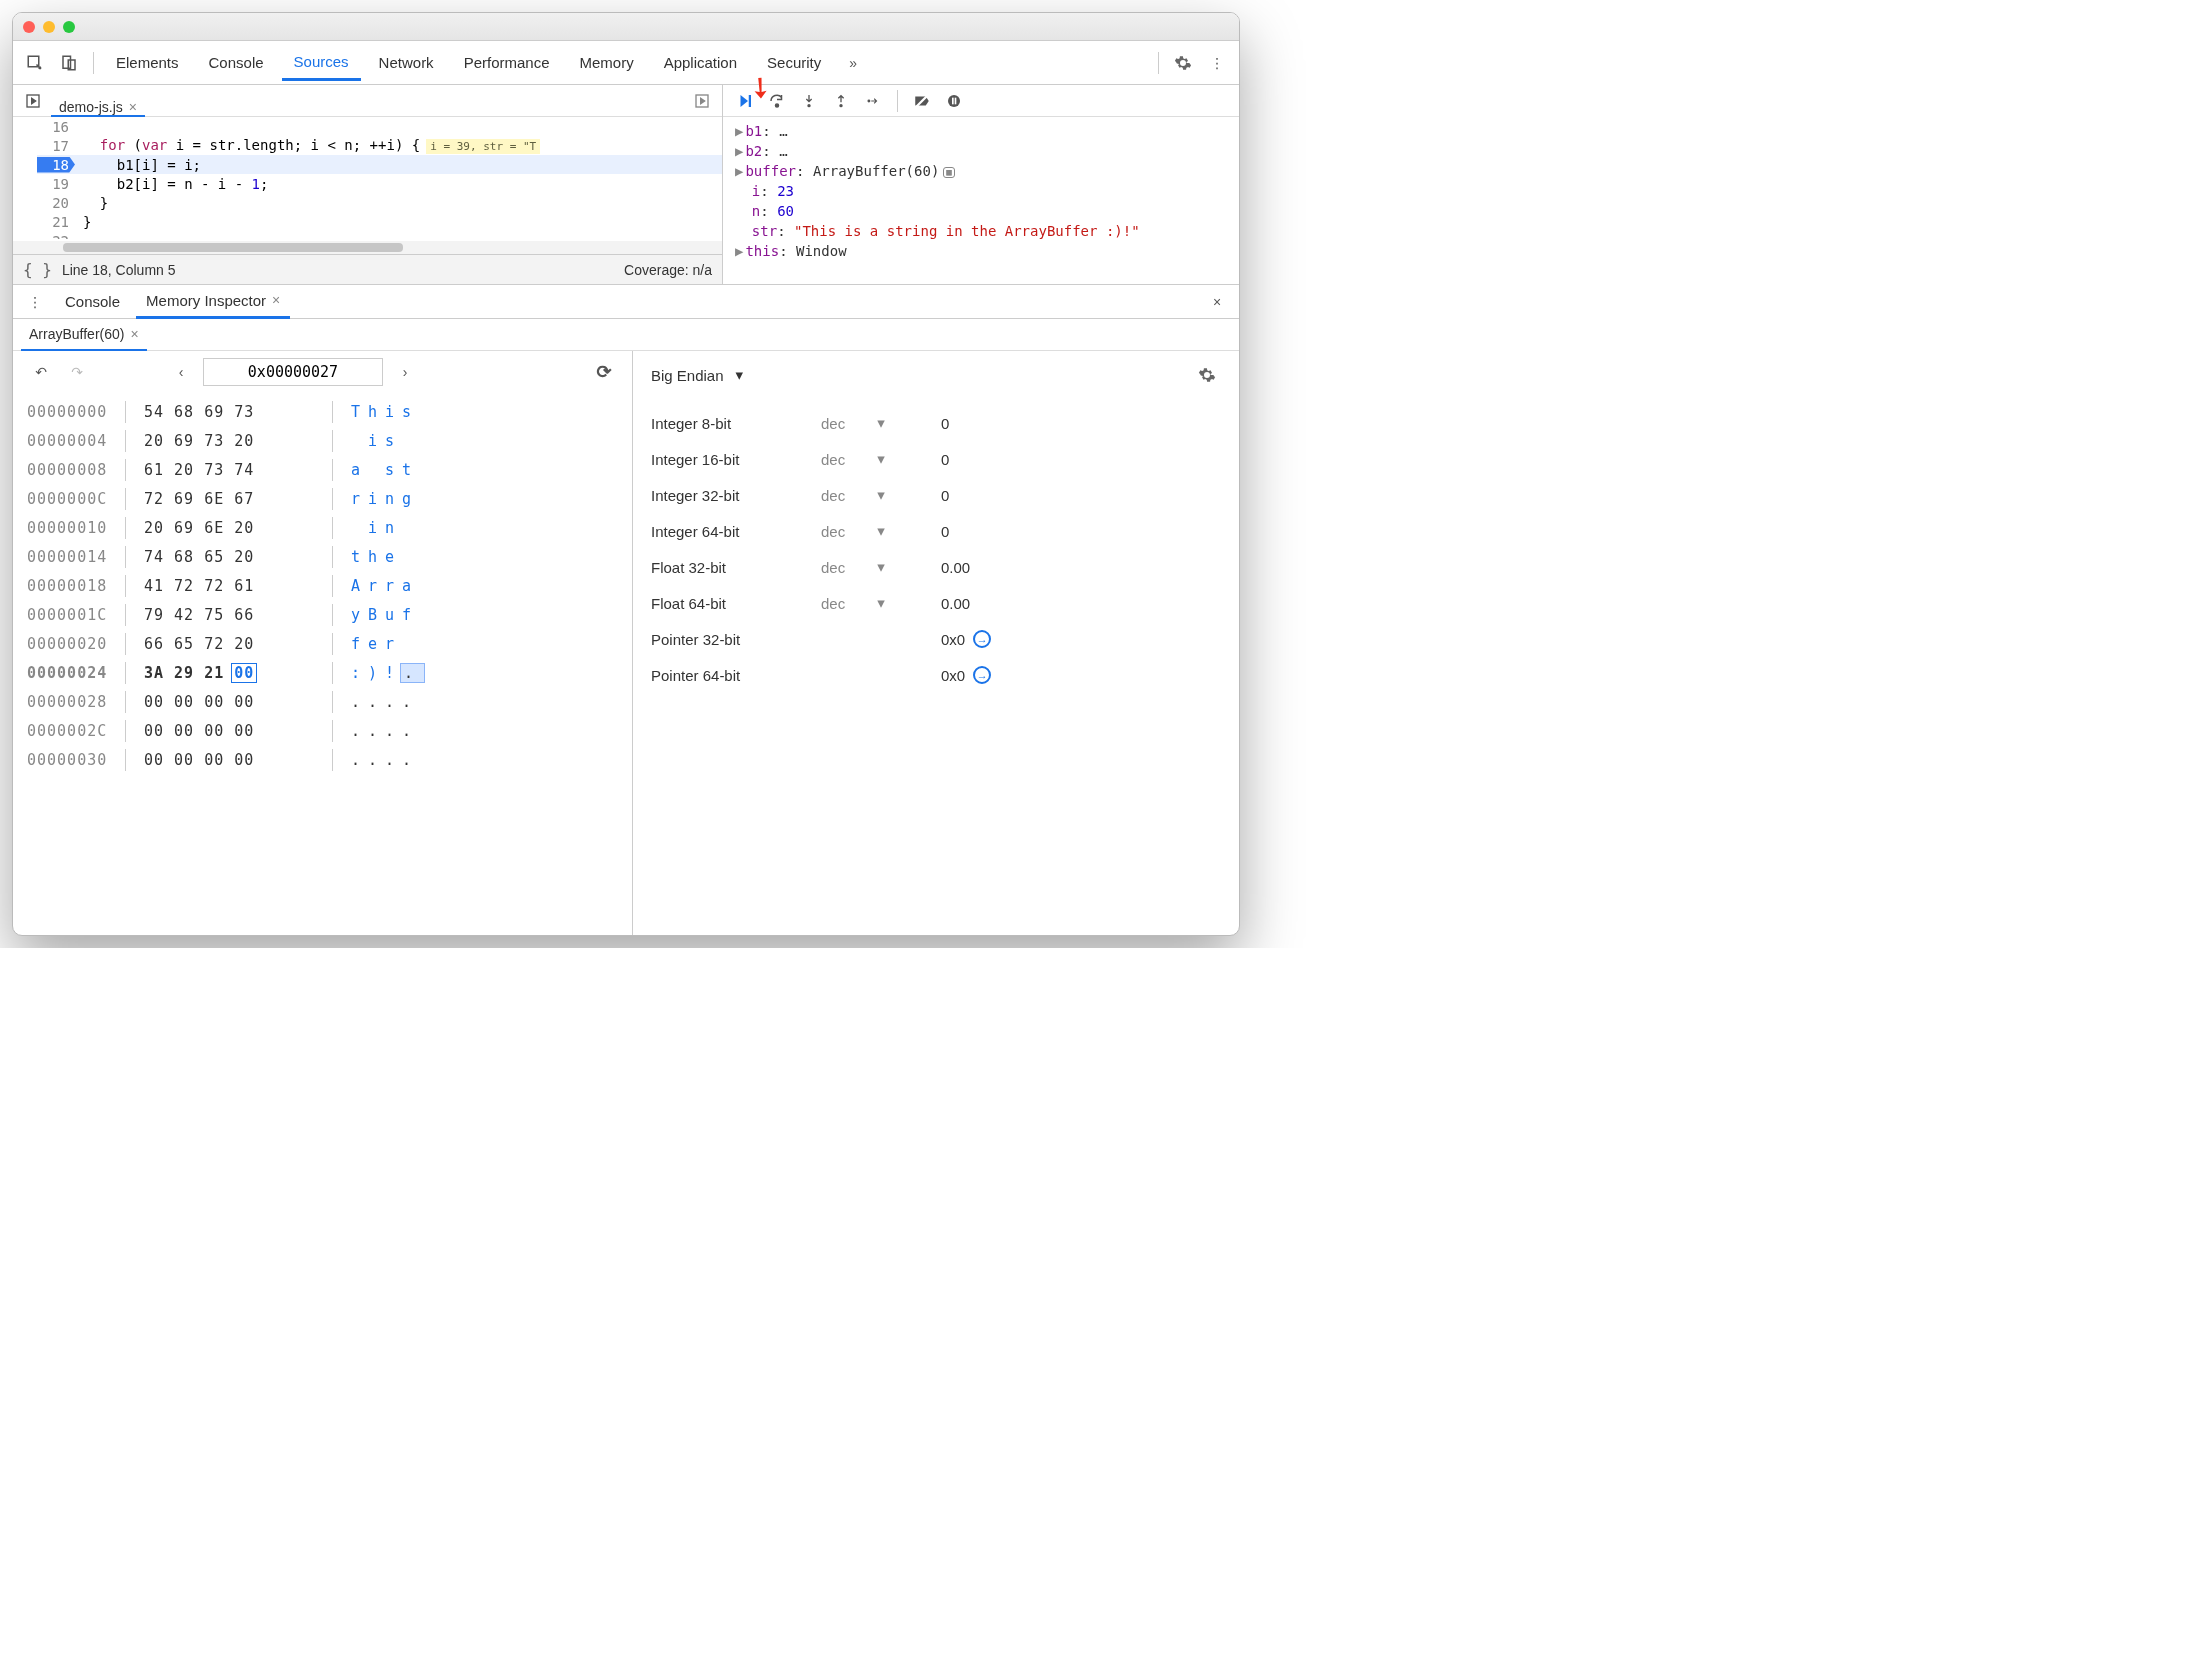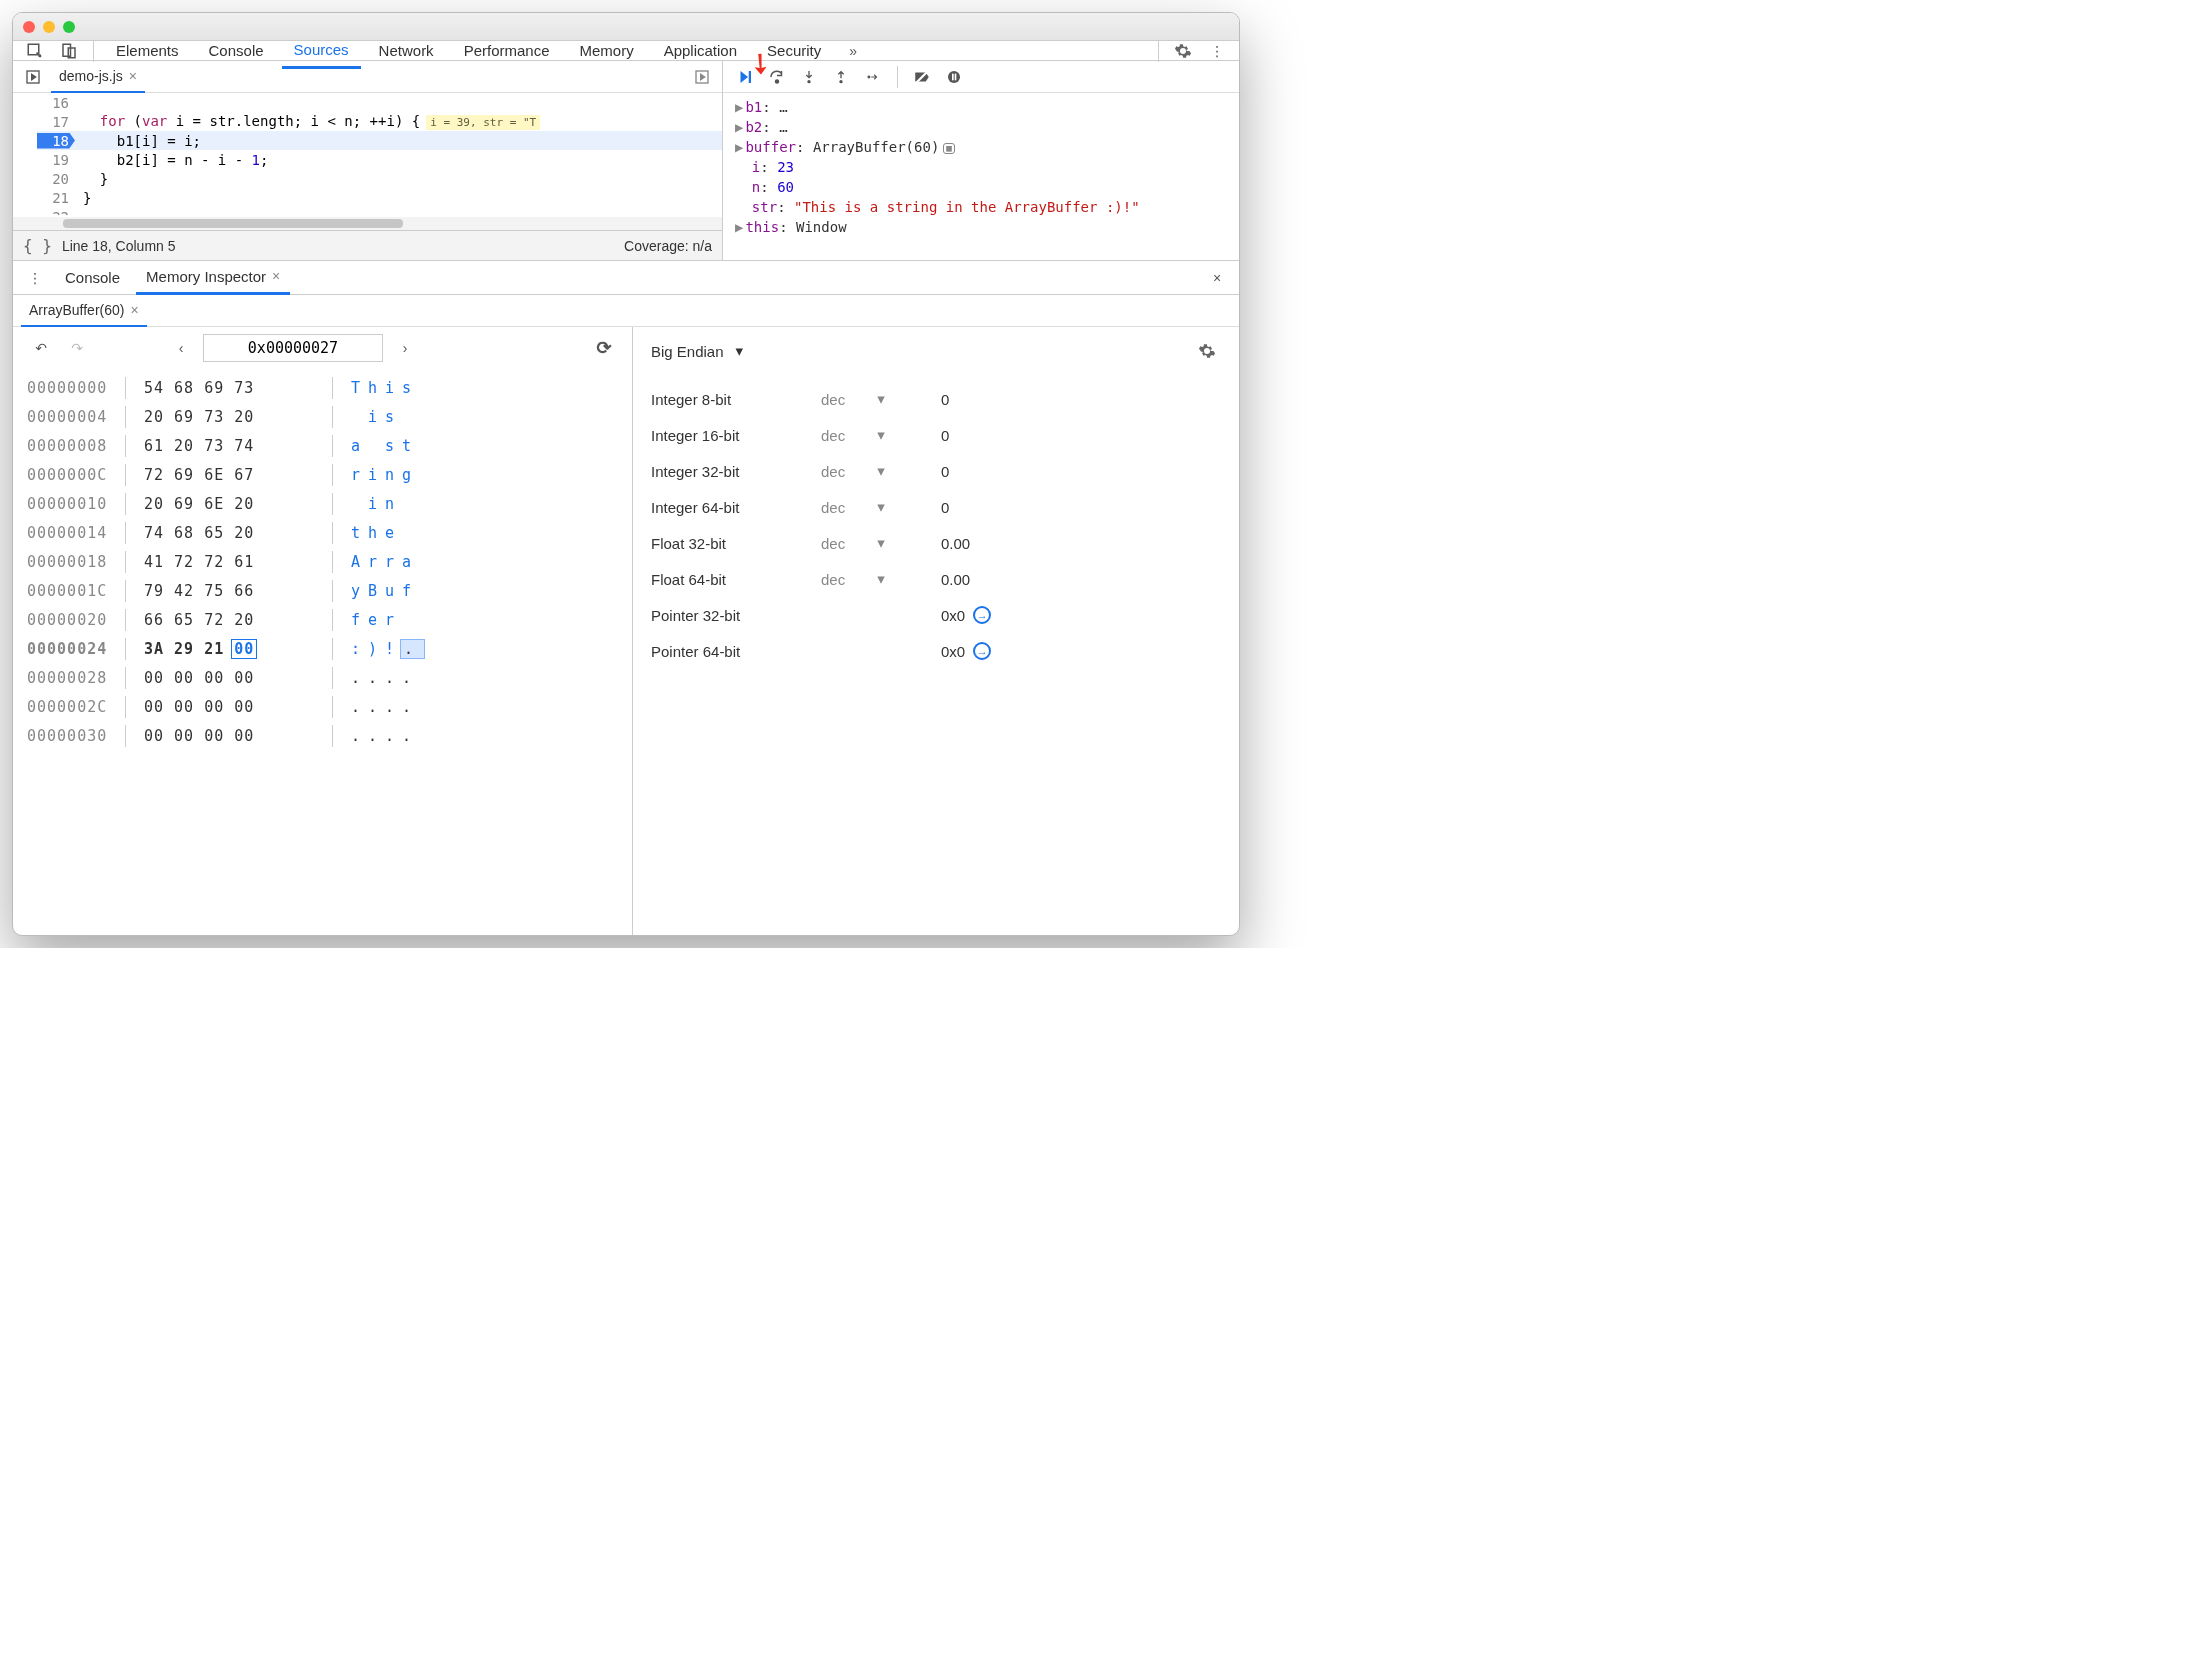--- a/index.html
+++ b/index.html
@@ -3,30 +3,30 @@
 <meta charset="utf-8">
 <style>
 * { box-sizing: border-box; margin: 0; padding: 0; }
 body { font-family: -apple-system, "Helvetica Neue", Arial, sans-serif; background: #fff; font-size: 14px; }
 .window { width: 1228px; height: 924px; margin: 12px; border: 1px solid #bbb; border-radius: 10px; overflow: hidden; box-shadow: 0 25px 60px rgba(0,0,0,0.35); background: #fff; display: flex; flex-direction: column; }
 .titlebar { height: 28px; background: linear-gradient(#f0f0f0,#e5e5e5); border-bottom: 1px solid #ccc; display: flex; align-items: center; padding: 0 10px; position: relative; }
 .traffic { display: flex; gap: 8px; }
 .dot { width: 12px; height: 12px; border-radius: 50%; }
 .dot.red { background: #ff5f57; } .dot.yellow { background: #febc2e; } .dot.green { background: #28c840; }
 .title { position: absolute; left: 0; right: 0; text-align: center; color: #444; font-size: 13px; }
-.tabs { display: flex; align-items: center; border-bottom: 1px solid #ccc; height: 20px; padding: 0 8px; gap: 6px; }
+.tabs { display: flex; align-items: center; border-bottom: 1px solid #ccc; height: 44px; padding: 0 8px; gap: 6px; }
 .tool-icon { width: 28px; height: 28px; display: inline-flex; align-items: center; justify-content: center; color: #555; }
 .tab { padding: 0 12px; height: 36px; display: flex; align-items: center; color: #333; font-size: 15px; cursor: pointer; }
 .tab.active { color: #1a73e8; border-bottom: 3px solid #1a73e8; font-weight: 500; }
 .divider { width: 1px; height: 22px; background: #ccc; margin: 0 4px; }
 .content { flex: 1; display: flex; flex-direction: column; }
 .upper { display: flex; height: 200px; border-bottom: 1px solid #ccc; }
 .source-pane { flex: 1; display: flex; flex-direction: column; border-right: 1px solid #ccc; }
 .file-tabs { height: 32px; display: flex; align-items: center; border-bottom: 1px solid #ddd; padding: 0 6px; gap: 4px; }
-.file-tab { display: flex; align-items: center; gap: 6px; padding: 14px 8px; height: 32px; border-bottom: 2px solid #1a73e8; color: #333; font-size: 14px; }
+.file-tab { display: flex; align-items: flex-start; gap: 6px; padding: 14px 8px; height: 32px; border-bottom: 2px solid #1a73e8; color: #333; font-size: 14px; }
 .close-x { color: #888; font-size: 14px; cursor: pointer; }
 .code { flex: 1; font-family: Menlo, Consolas, monospace; font-size: 14px; overflow: hidden; position: relative; padding-left: 24px; }
 .code-line { display: flex; height: 19px; align-items: center; }
 .gutter { width: 38px; text-align: right; padding-right: 6px; color: #888; background: #fff; }
 .gutter.bp { background: #367cf1; color: #fff; clip-path: polygon(0 0, 85% 0, 100% 50%, 85% 100%, 0 100%); }
 .code-text { padding-left: 8px; white-space: pre; }
 .line-hl { background: #e8f0fe; }
 .kw { color: #a71d5d; } .num { color: #1c00cf; }
 .inlay { background: #fff8c5; color: #5f5f3f; padding: 1px 4px; margin-left: 6px; font-size: 11px; display: inline-block; }
 .scroll-h { height: 13px; background: #f3f3f3; margin-top: 2px; position: relative; }

